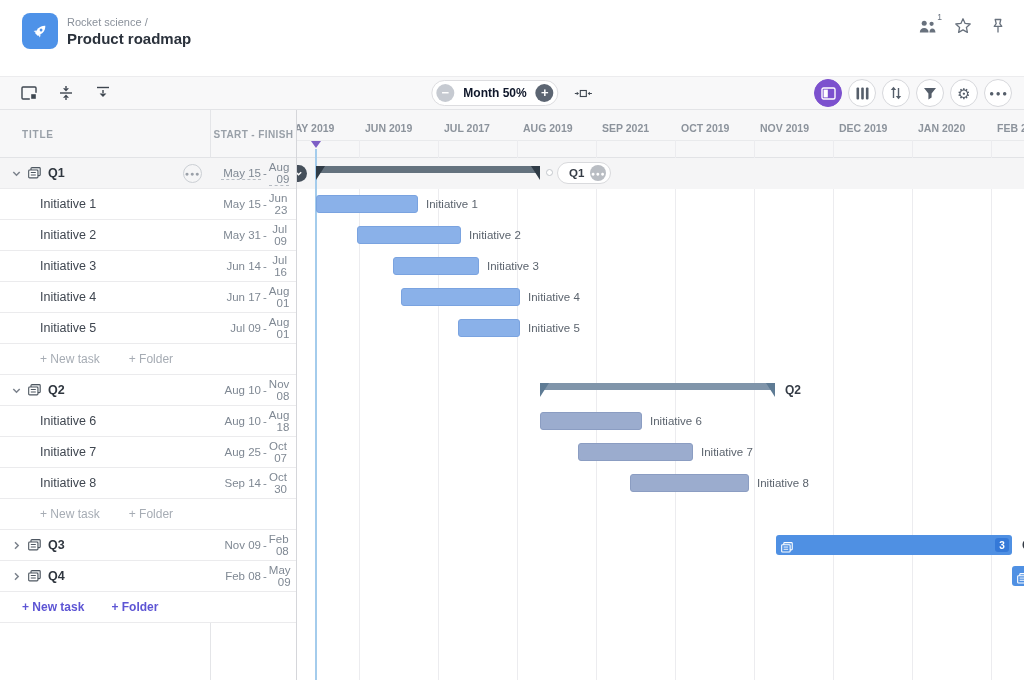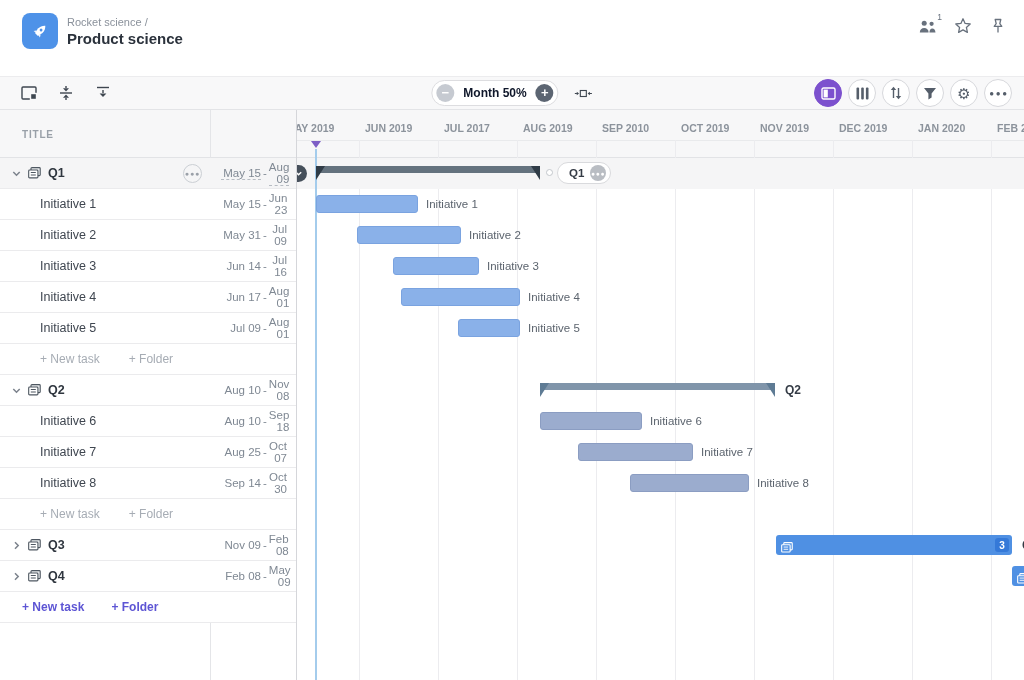--- a/index.html
+++ b/index.html
@@ -104,21 +104,21 @@
         <svg width="20" height="20" viewBox="0 0 24 24">
             <g transform="rotate(45 12 12)">
               <path d="M12 3c2.4 2.1 3.8 5.3 3.8 8.7L14.5 18h-5L8.2 11.7C8.2 8.3 9.6 5.1 12 3z" fill="#fff"></path>
               <circle cx="12" cy="10.2" r="1.7" fill="#4E92E8"></circle>
               <path d="M8.5 14.5 L6.6 17.5 9.3 17 z M15.5 14.5 L17.4 17.5 14.7 17 z" fill="#fff"></path>
             </g>
           </svg>
       </div>
       <div class="brand-tx">
         <div class="crumb">Rocket science /</div>
-        <div class="ptitle">Product science</div>
+        <div class="ptitle">Product roadmap</div>
       </div>
     </div>
     <div class="topicons">
       <div class="ticon">
         <svg width="19" height="15" viewBox="0 0 19 15">
             <circle cx="5.2" cy="4.2" r="2.5" fill="#68717D"></circle>
             <path d="M0.8 13.6c0-3 1.9-4.6 4.4-4.6s4.4 1.6 4.4 4.6z" fill="#68717D"></path>
             <circle cx="12.6" cy="4.8" r="2.1" fill="#68717D"></circle>
             <path d="M10.4 13.6c.2-2.6 1.2-4 2.9-4 1.8 0 3 1.4 3.2 4z" fill="#68717D"></path>
           </svg>
@@ -211,20 +211,21 @@
         </div>
       <div class="cbtn">
           <span class="dots3">●●●</span>
         </div>
     </div>
   </div>
 
   <div class="grid">
     <div class="hdrband">
       <div class="col-title-hd">TITLE</div>
+      <div class="col-dates-hd">START - FINISH</div>
     </div>
 
     <div class="tablebody">
         <div class="trow group hover" style="top:48px">
       <div class="cell-title">
         <span class="chev">
               <svg width="11" height="11" viewBox="0 0 11 11">
                 <path d="M2.3 4 l3.2 3.2 L8.7 4" fill="none" stroke="#7B828C" stroke-width="1.5"></path>
               </svg>
             </span>
@@ -324,21 +325,21 @@
             <span class="df">Nov 08</span>
       </div>
         </div>
         <div class="trow" style="top:296px">
       <div class="cell-title">
             <span class="ttitle">Initiative 6</span>
           </div>
       <div class="cell-dates">
         <span class="ds">Aug 10</span>
             <span class="dd">-</span>
-            <span class="df">Sep 18</span>
+            <span class="df">Aug 18</span>
       </div>
         </div>
         <div class="trow" style="top:327px">
       <div class="cell-title">
             <span class="ttitle">Initiative 7</span>
           </div>
       <div class="cell-dates">
         <span class="ds">Aug 25</span>
             <span class="dd">-</span>
             <span class="df">Oct 07</span>
@@ -421,21 +422,21 @@
     <div class="chart">
       <div class="canvas">
           <div class="subdiv"></div>
           <div class="mlabel" style="left:6px">MAY 2019</div>
           <div class="mlabel" style="left:85px">JUN 2019</div>
           <div class="vline" style="left:79px"></div>
           <div class="mlabel" style="left:164px">JUL 2017</div>
           <div class="vline" style="left:158px"></div>
           <div class="mlabel" style="left:243px">AUG 2019</div>
           <div class="vline" style="left:237px"></div>
-          <div class="mlabel" style="left:322px">SEP 2010</div>
+          <div class="mlabel" style="left:322px">SEP 2021</div>
           <div class="vline" style="left:316px"></div>
           <div class="mlabel" style="left:401px">OCT 2019</div>
           <div class="vline" style="left:395px"></div>
           <div class="mlabel" style="left:480px">NOV 2019</div>
           <div class="vline" style="left:474px"></div>
           <div class="mlabel" style="left:559px">DEC 2019</div>
           <div class="vline" style="left:553px"></div>
           <div class="mlabel" style="left:638px">JAN 2020</div>
           <div class="vline" style="left:632px"></div>
           <div class="mlabel" style="left:717px">FEB 2020</div>

